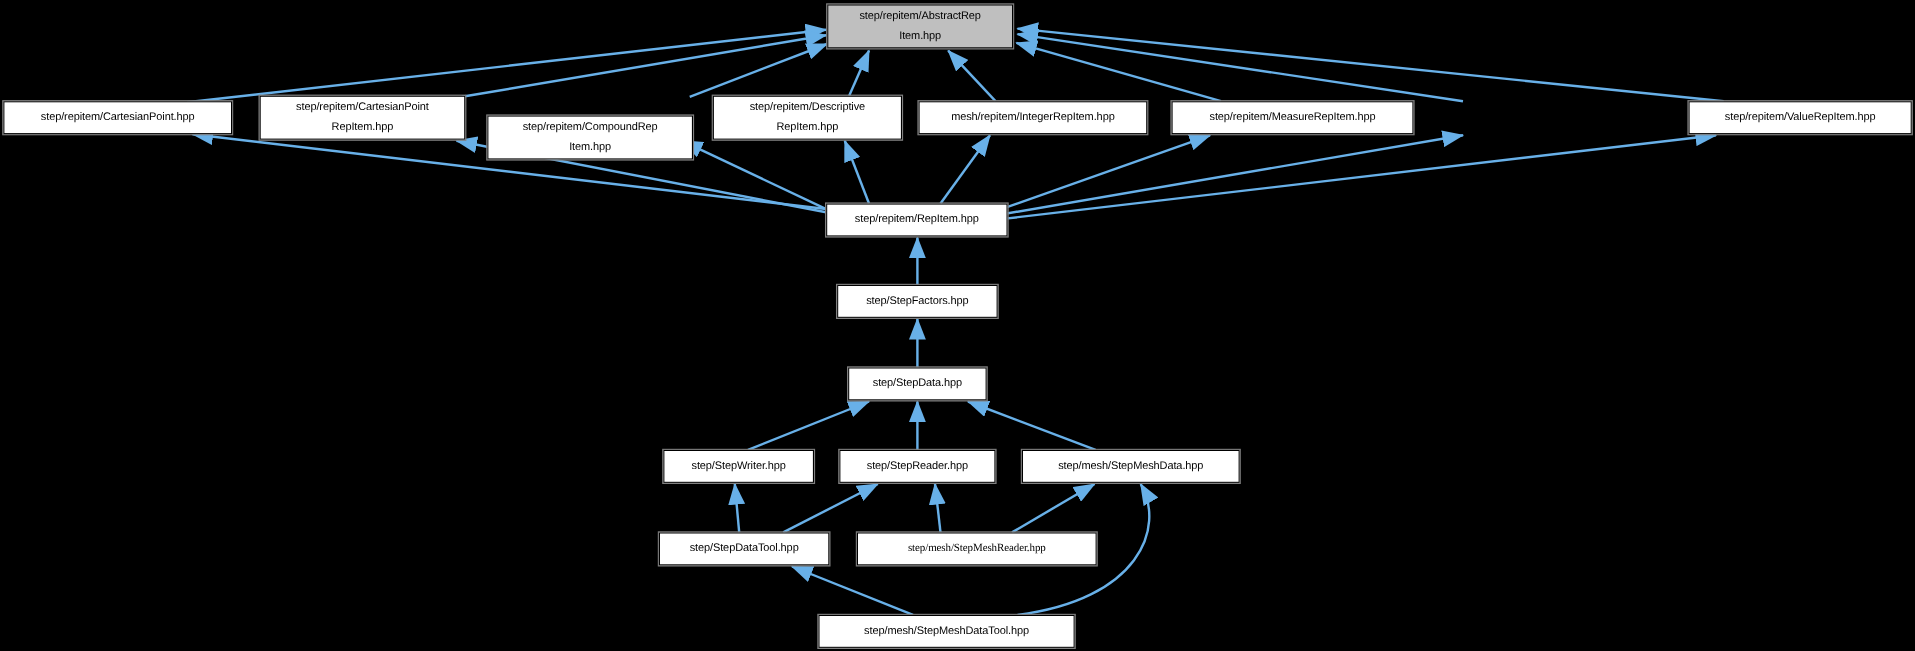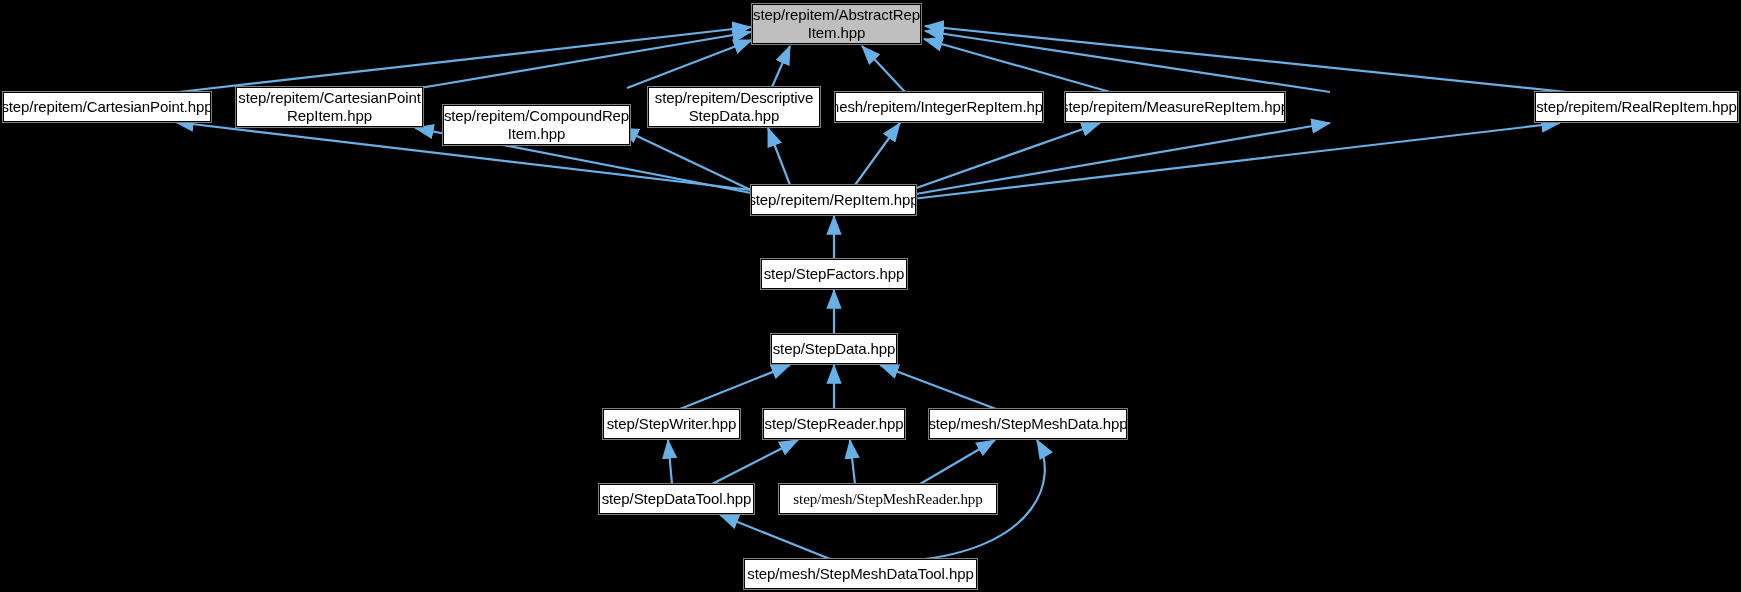--- a/index.html
+++ b/index.html
@@ -36,21 +36,21 @@
     box-sizing: border-box;
     display: flex;
     align-items: center;
     justify-content: center;
     text-align: center;
     background: #ffffff;
     border: 1px solid #000000;
     outline: 1px solid #808080;
     outline-offset: 0px;
     color: #000000;
-    font-size: 15px;
+    font-size: 10px;
     line-height: 18px;
     letter-spacing: -0.1px;
     white-space: pre-line;
     padding: 0 4px;
   }
   .node.root {
     background: #bfbfbf;
     border: 1px solid #000000;
     outline: 1px solid #808080;
   }
@@ -99,24 +99,24 @@
 
   <div id="node-layer">
       <div class="node root" style="left: 752px; top: 4px; width: 169px; height: 40px;">step/repitem/AbstractRep
 Item.hpp</div>
       <div class="node" style="left: 3px; top: 92px; width: 208px; height: 30px;">step/repitem/CartesianPoint.hpp</div>
       <div class="node" style="left: 236px; top: 87px; width: 187px; height: 40px;">step/repitem/CartesianPoint
 RepItem.hpp</div>
       <div class="node" style="left: 443px; top: 105px; width: 187px; height: 40px;">step/repitem/CompoundRep
 Item.hpp</div>
       <div class="node" style="left: 648px; top: 87px; width: 172px; height: 40px;">step/repitem/Descriptive
-StepData.hpp</div>
+RepItem.hpp</div>
       <div class="node" style="left: 835px; top: 92px; width: 208px; height: 30px;">mesh/repitem/IntegerRepItem.hpp</div>
       <div class="node" style="left: 1065px; top: 92px; width: 220px; height: 30px;">step/repitem/MeasureRepItem.hpp</div>
-      <div class="node" style="left: 1535px; top: 92px; width: 203px; height: 30px;">step/repitem/RealRepItem.hpp</div>
+      <div class="node" style="left: 1535px; top: 92px; width: 203px; height: 30px;">step/repitem/ValueRepItem.hpp</div>
       <div class="node" style="left: 751px; top: 185px; width: 165px; height: 30px;">step/repitem/RepItem.hpp</div>
       <div class="node" style="left: 761px; top: 259px; width: 146px; height: 30px;">step/StepFactors.hpp</div>
       <div class="node" style="left: 771px; top: 334px; width: 126px; height: 30px;">step/StepData.hpp</div>
       <div class="node" style="left: 603px; top: 409px; width: 137px; height: 30px;">step/StepWriter.hpp</div>
       <div class="node" style="left: 763px; top: 409px; width: 142px; height: 30px;">step/StepReader.hpp</div>
       <div class="node" style="left: 929px; top: 409px; width: 198px; height: 30px;">step/mesh/StepMeshData.hpp</div>
       <div class="node" style="left: 599px; top: 484px; width: 155px; height: 30px;">step/StepDataTool.hpp</div>
       <div class="node" style="left: 779px; top: 484px; width: 218px; height: 30px; font-family: Liberation Serif, serif;">step/mesh/StepMeshReader.hpp</div>
       <div class="node" style="left: 744px; top: 559px; width: 233px; height: 30px;">step/mesh/StepMeshDataTool.hpp</div>
     </div>

